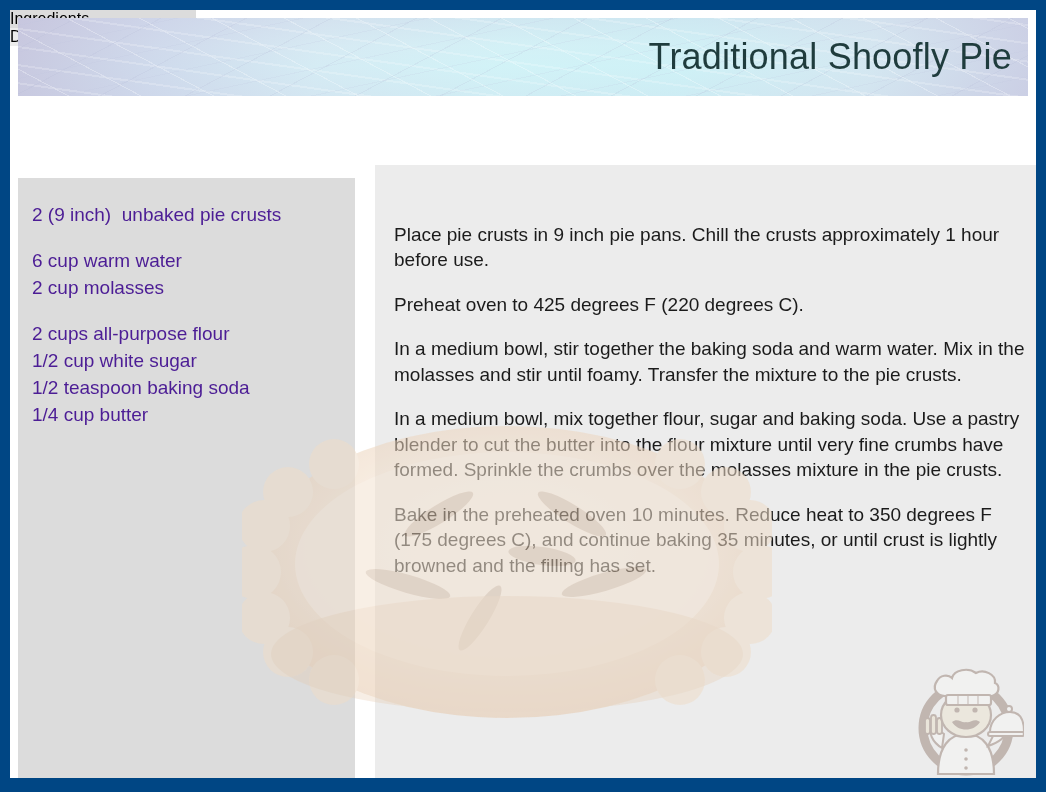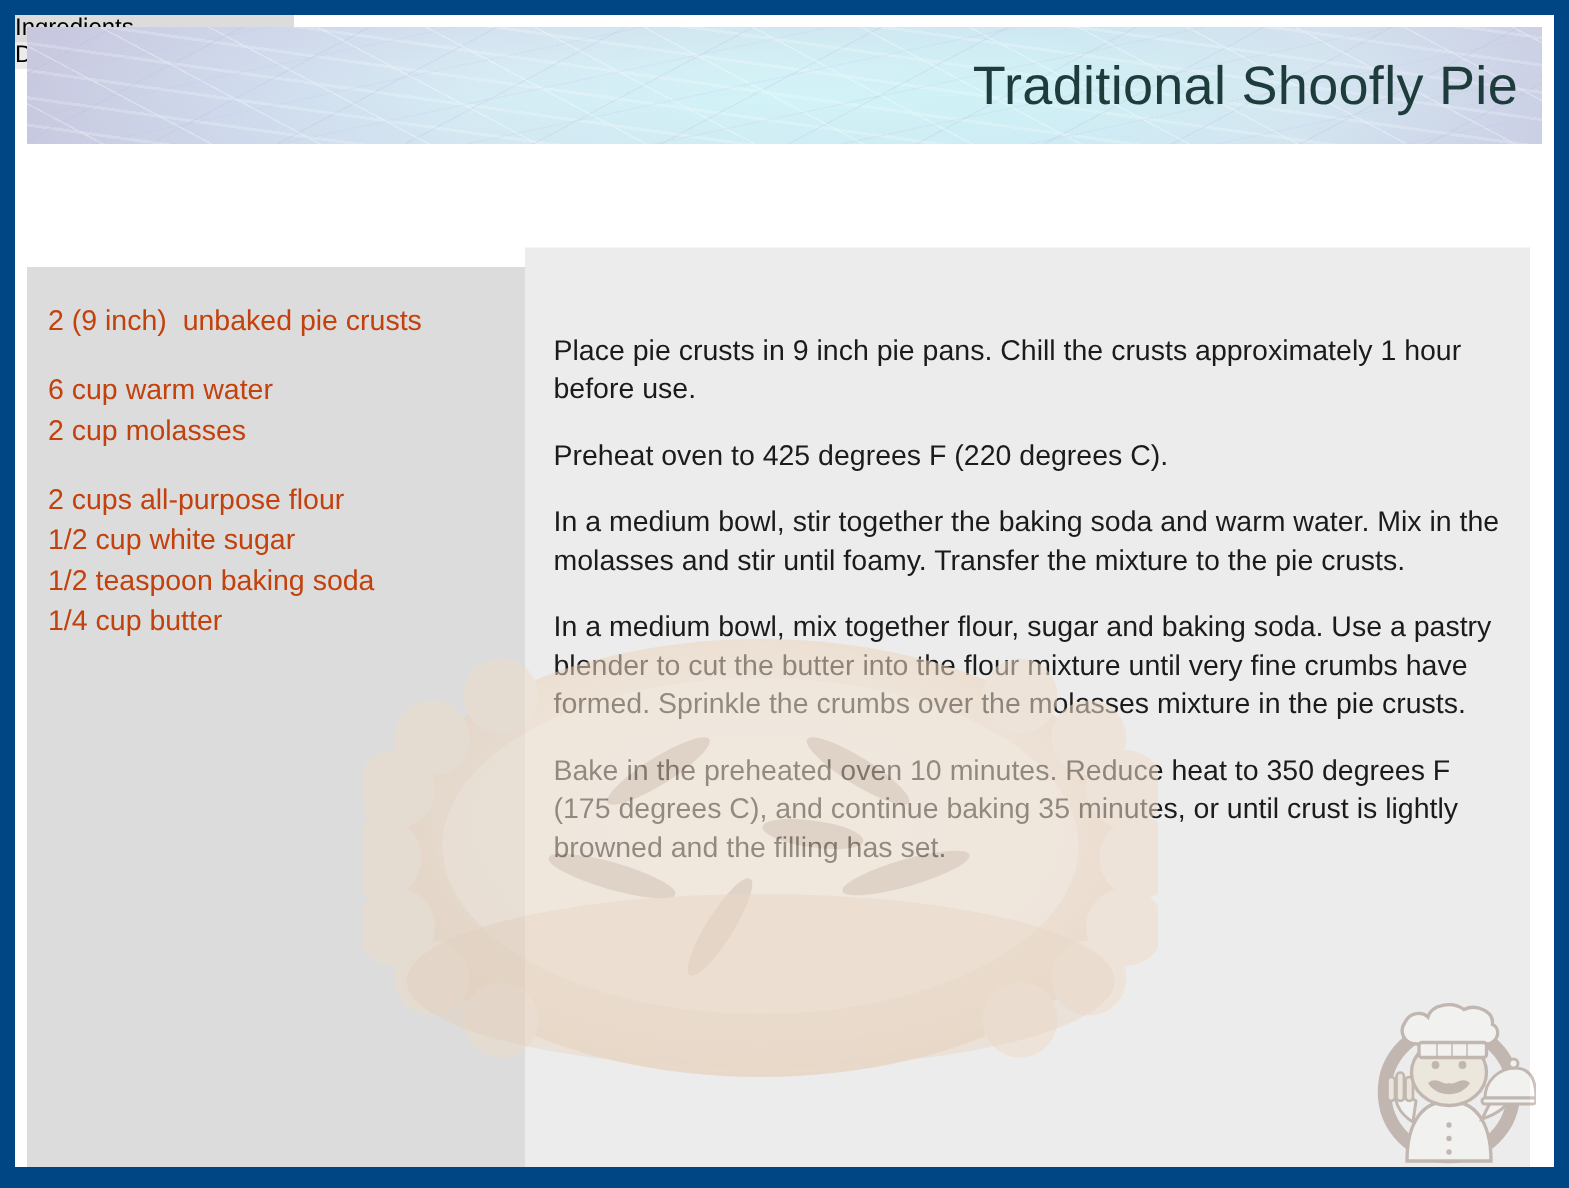--- a/index.html
+++ b/index.html
@@ -94,21 +94,21 @@
     overflow: hidden;
   }
   #panel-ingredients {
     left: 8px;
     top: 168px;
     width: 337px;
     height: 600px;
     background: #dcdcdc;
   }
   #panel-directions {
-    left: 340px;
+    left: 365px;
     top: 155px;
     width: 670px;
     height: 613px;
     background: #ececec;
   }
   
   #pie-art {
     position: absolute;
     left: 232px;
     top: 412px;
@@ -117,21 +117,21 @@
     pointer-events: none;
     opacity: 0.55;
   }
   
   #ingredients-list {
     position: absolute;
     left: 14px;
     top: 24px;
     width: 310px;
     font-size: 19px;
-    color: #c2410c;
+    color: #4c1d95;
     line-height: 1.42;
   }
   .ing-group { margin-bottom: 19px; }
   .ing-line { white-space: pre; }
   #directions-list {
     position: absolute;
     left: 19px;
     top: 38px;
     width: 636px;
     font-size: 19px;

